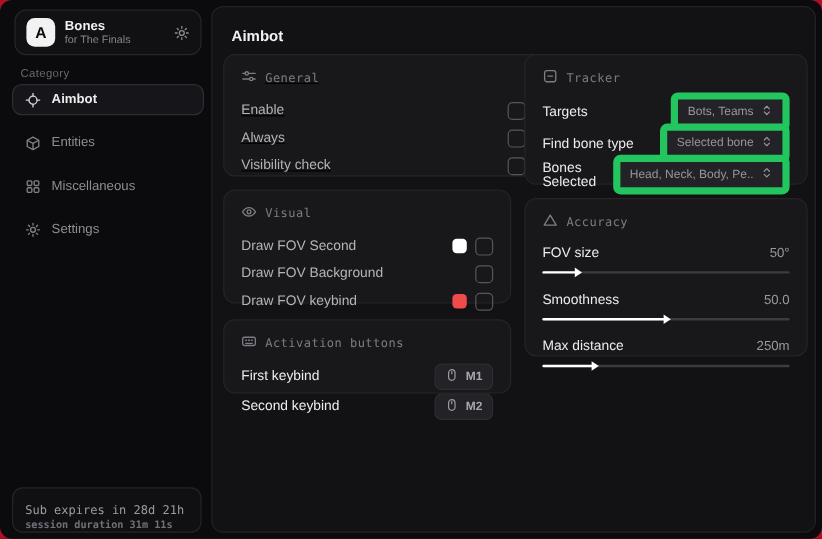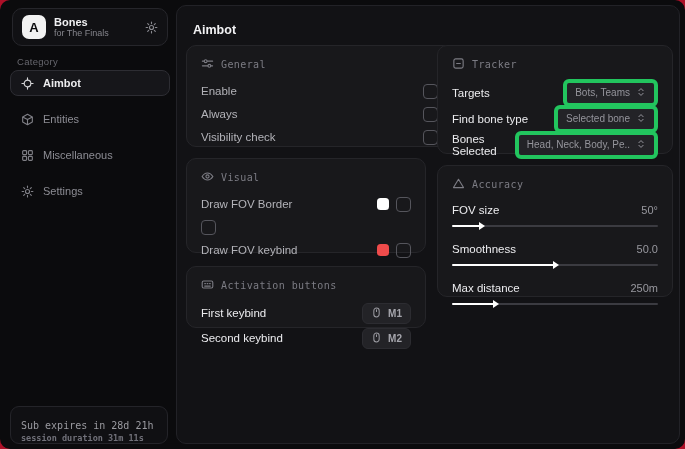--- a/index.html
+++ b/index.html
@@ -35,21 +35,21 @@
              display:flex; flex-direction:column; justify-content:flex-end; padding:0 10px; gap:2px; }
   .sub-line1 { font-size:10px; color:#9b9ba1; }
   .sub-line2 { font-size:8.5px; color:#71717a; font-weight:bold; }
 
   
   .content { position:absolute; left:176px; top:5px; width:504px; height:439px;
              background:#121215; border:1px solid #222227; border-radius:10px; }
   .page-title { position:absolute; left:16px; top:17px; color:#f2f2f4; font-size:12.5px; font-weight:bold; }
 
   .panel { position:absolute; background:#18181b; border:1px solid #252529; border-radius:10px; padding:11px 14px 12px; }
-  .p-general    { left:9px;   top:39px;  width:267px; height:102px; }
+  .p-general    { left:9px;   top:39px;  width:267px; height:102px;text-decoration:underline; }
   .p-visual     { left:9px;   top:152px; width:240px; height:95px;  }
   .p-activation { left:9px;   top:260px; width:240px; height:62px;  }
   .p-tracker    { left:260px; top:39px;  width:236px; height:109px; }
   .p-accuracy   { left:260px; top:159px; width:236px; height:132px; }
 
   .p-head { display:flex; align-items:center; gap:7px; color:#7c7c84; font-size:10px; letter-spacing:.4px; margin-bottom:8px; }
   .p-head svg { color:#7c7c84; }
 
   .row { display:flex; align-items:center; justify-content:space-between; height:22px; }
   .row + .row { margin-top:1px; }
@@ -57,21 +57,21 @@
   .lbl-strong { color:#ececef; font-size:11.5px; font-weight:normal; }
   .row-right { display:flex; align-items:center; gap:7px; }
 
   .checkbox { width:15px; height:15px; border:1.4px solid #55555c; border-radius:4px; background:transparent; }
   .swatch { width:12px; height:12px; border-radius:3.5px; }
 
   .chip { background:#232327; border:1px solid #2c2c31; border-radius:6px; display:flex; align-items:center;
           gap:6px; padding:3px 8px; color:#a6a6ad; font-size:10px; font-weight:bold; }
   .chip svg { color:#9a9aa1; }
 
-  .select { background:#232327; border:4px solid #22c55e; border-radius:6px; display:flex; align-items:center;
+  .select { background:#232327; border:6px solid #22c55e; border-radius:6px; display:flex; align-items:center;
             gap:6px; padding:4px 8px; color:#95959c; font-size:10px; white-space:nowrap; }
   .select svg { color:#95959c; flex:0 0 auto; }
 
   .acc-group { margin-bottom:9px; }
   .acc-head { display:flex; justify-content:space-between; align-items:center; height:20px; }
   .acc-val { color:#98989f; font-size:11px; }
   .slider { position:relative; height:8px; margin-top:2px; }
   .track { position:absolute; left:0; right:0; top:3px; height:2px; background:#3b3b41; border-radius:2px; }
   .fill { position:absolute; left:0; top:3px; height:2px; background:#ffffff; border-radius:2px; }
   .thumb { position:absolute; top:0; width:0; height:0; margin-left:-2px;
@@ -179,27 +179,28 @@
       <div class="p-head mono">
         <span>
           <svg width="13" height="13" viewBox="0 0 14 14" fill="none" stroke="currentColor" stroke-width="1.2" stroke-linejoin="round">
             <path d="M1.2 7s2.3-3.8 5.8-3.8S12.8 7 12.8 7 10.5 10.8 7 10.8 1.2 7 1.2 7z"></path>
               <circle cx="7" cy="7" r="1.7"></circle>
           </svg>
         </span>
         <span>Visual</span>
       </div>
       <div class="row">
-        <span class="lbl-muted">Draw FOV Border</span>
+        <span class="lbl-muted">Draw FOV Second</span>
         <span class="row-right">
           <span class="swatch" style="background: rgb(255, 255, 255);"></span>
           <span class="checkbox"></span>
         </span>
       </div>
       <div class="row">
+        <span class="lbl-muted">Draw FOV Background</span>
         <span class="checkbox"></span>
       </div>
       <div class="row">
         <span class="lbl-muted">Draw FOV keybind</span>
         <span class="row-right">
           <span class="swatch" style="background: rgb(239, 75, 75);"></span>
           <span class="checkbox"></span>
         </span>
       </div>
     </div>

